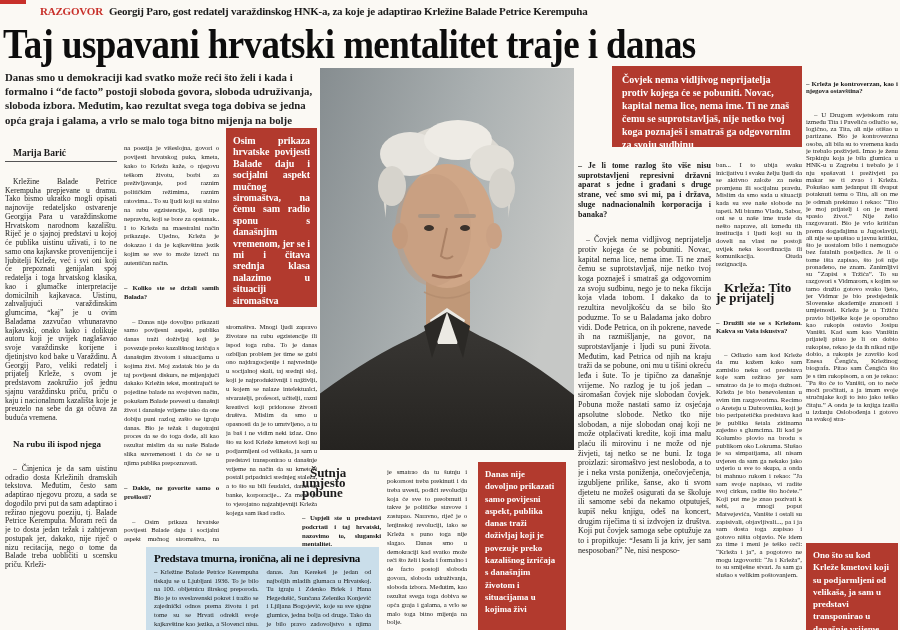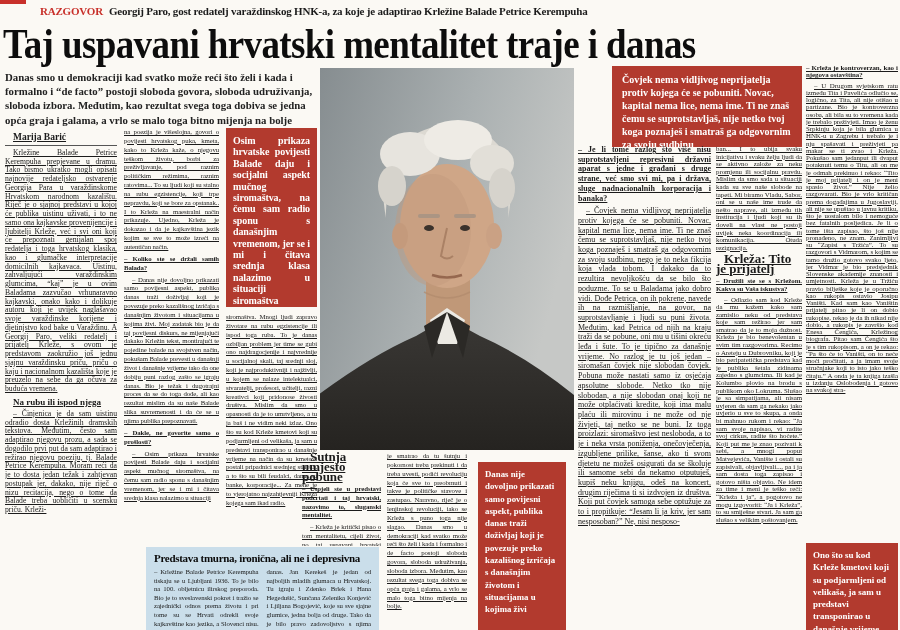--- a/index.html
+++ b/index.html
@@ -6,21 +6,21 @@
   .page{position:relative;width:900px;height:630px;background:#fbf9f4;overflow:hidden;
         font-family:"Liberation Serif", serif;color:#1b1b1b;}
   .abs{position:absolute;}
   .edge-mark{left:0;top:0;width:26px;height:4px;background:#c8302a;}
   .kicker{left:5px;top:5px;width:892px;font-size:11px;font-weight:bold;letter-spacing:-0.2px;white-space:nowrap;overflow:hidden;}
   .kicker .lbl{color:#c8302a;margin-right:6px;margin-left:35px;}
   .headline{left:3px;top:19px;width:894px;font-size:37px;font-weight:bold;color:#0d0d0d;
             letter-spacing:-0.6px;white-space:nowrap;transform:scaleY(1.14);transform-origin:top left;}
   .lede{left:5px;top:70px;width:308px;font-size:10.8px;line-height:14.2px;font-weight:bold;color:#222;text-align:left;}
   .col{overflow:hidden;text-align:justify;}
-  .col p{margin:0 0 3px 0;text-indent:8px;text-decoration:underline;}
+  .col p{margin:16px 0 3px 0;text-indent:8px;}
   .col p.noind{text-indent:0;}
   .c1{left:5px;top:133px;width:112px;height:494px;font-size:7.7px;line-height:8.75px;}
   .byline{font-size:9.5px;font-weight:bold;border-bottom:1px solid #555;padding-bottom:3px;margin-bottom:5px;text-indent:0;}
   .subhead{font-weight:bold;font-size:9px;line-height:10px;margin:4px 0 2px 0;text-indent:0;text-align:left;}
   .qq{font-weight:bold;}
   .c2{left:124px;top:128px;width:95px;height:417px;font-size:6.8px;line-height:8.85px;letter-spacing:-0.1px;}
   .c3{left:226px;top:128px;width:91px;height:417px;font-size:6.8px;line-height:8.85px;letter-spacing:-0.1px;}
   .qbox{background:#b23a2e;color:#fff;font-weight:bold;overflow:hidden;}
   .q-left{width:77px;height:165px;padding:7px;font-size:10px;line-height:11.4px;margin-bottom:6px;}
   .q-top{left:612px;top:66px;width:170px;height:67px;padding:7px 10px;font-size:10px;line-height:13px;}

